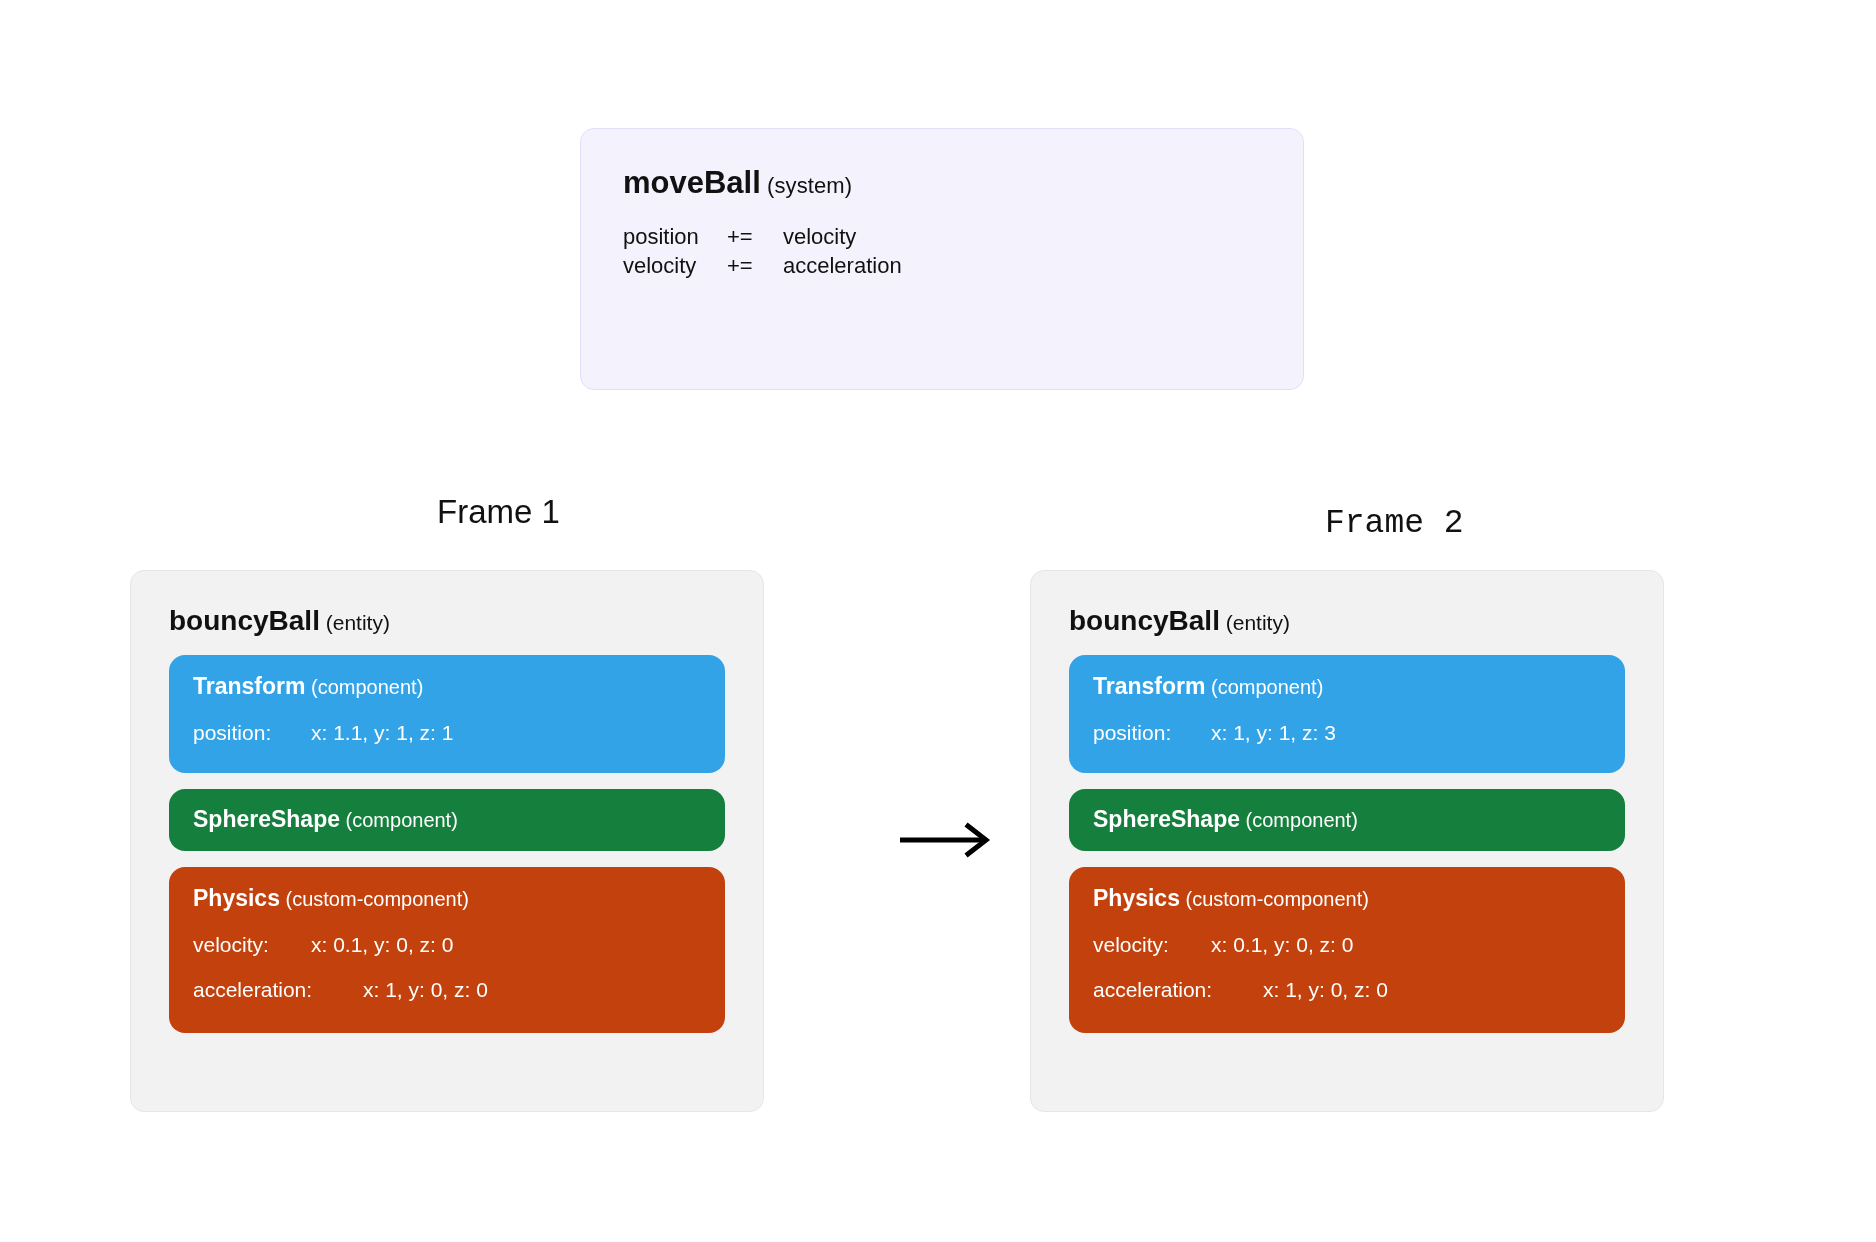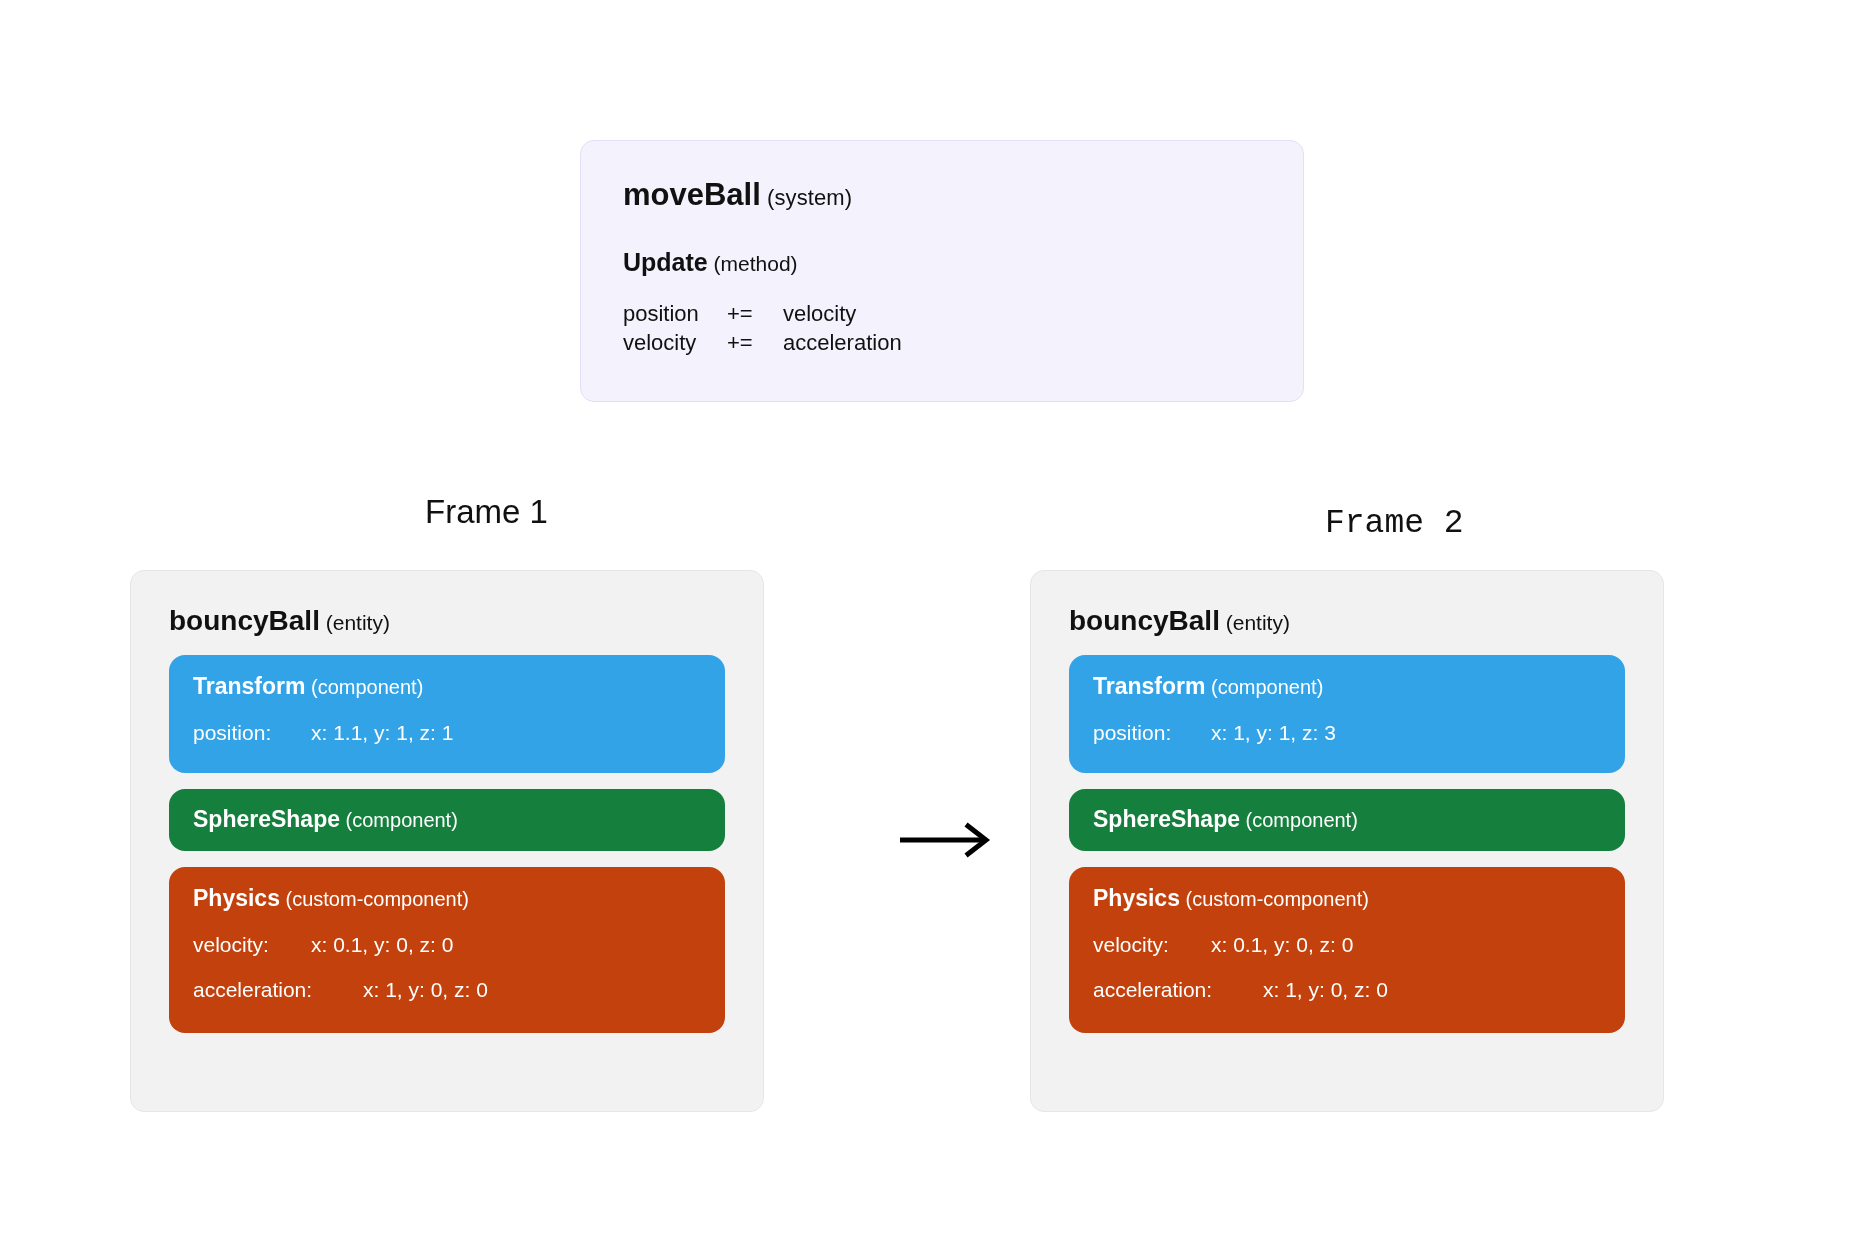--- a/index.html
+++ b/index.html
@@ -13,21 +13,21 @@
     position: relative;
     font-family: "Liberation Sans", sans-serif;
     color: #111111;
     overflow: hidden;
   }
 
   
   .system-box {
     position: absolute;
     left: 580px;
-    top: 140px;
+    top: 128px;
     width: 724px;
     height: 262px;
     box-sizing: border-box;
     background: #f4f2fd;
     border: 1.5px solid #e4defa;
     border-radius: 14px;
     padding: 38px 42px 0 42px;
   }
   .sys-title {
     font-size: 31px;
@@ -66,21 +66,21 @@
   .f-rhs { }
 
   
   .frame-label {
     position: absolute;
     font-size: 33px;
     line-height: 1;
     color: #111111;
     white-space: nowrap;
   }
-  #frame-label-1 { left: 425px; top: 495px; }
+  #frame-label-1 { left: 437px; top: 495px; }
   #frame-label-2 { left: 1325px; top: 507px; font-family: Liberation Mono, monospace; }
 
   
   .entity-card {
     position: absolute;
     top: 570px;
     width: 634px;
     height: 542px;
     box-sizing: border-box;
     background: #f2f2f2;
@@ -147,23 +147,20 @@
     height: 36px;
   }
 </style>
 </head>
 <body>
 
 <div class="system-box">
   <div class="sys-title">
     <span>moveBall</span><span class="qual"> </span><span class="qual">(system)</span>
   </div>
-  <div class="sys-method">
-    <span>Update</span><span class="qual"> </span><span class="qual">(method)</span>
-  </div>
   <div class="sys-formulas">
     <div class="formula-row">
       <span class="f-lhs">position</span>
       <span class="f-op">+=</span>
       <span class="f-rhs">velocity</span>
     </div>
     <div class="formula-row">
       <span class="f-lhs">velocity</span>
       <span class="f-op">+=</span>
       <span class="f-rhs">acceleration</span>

